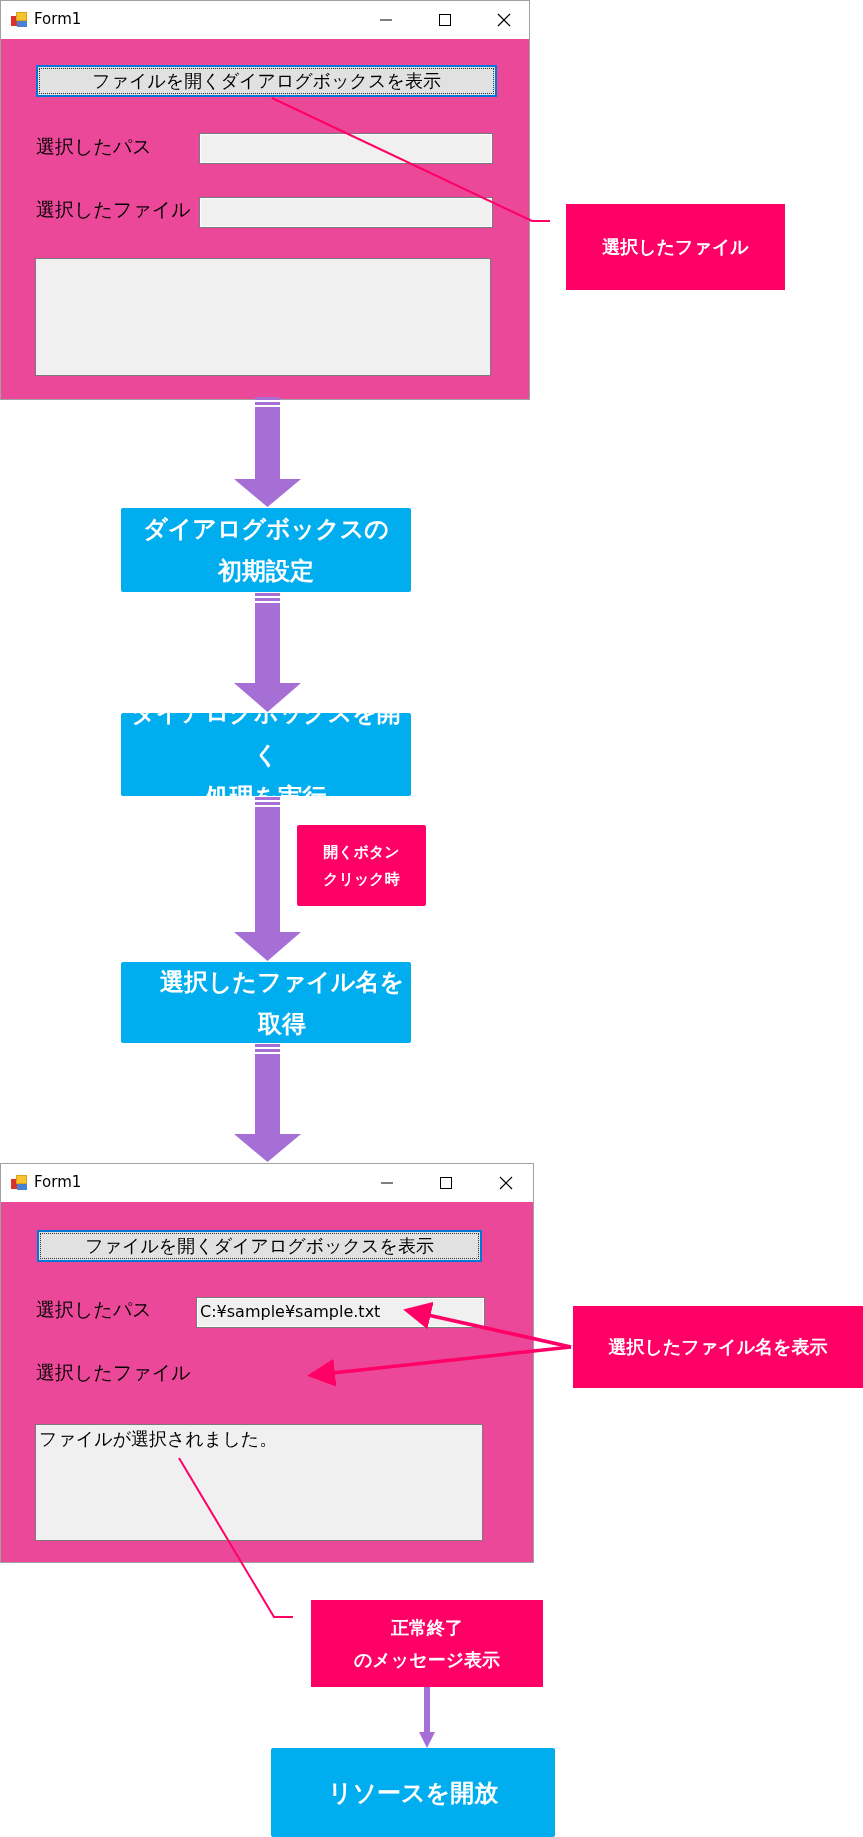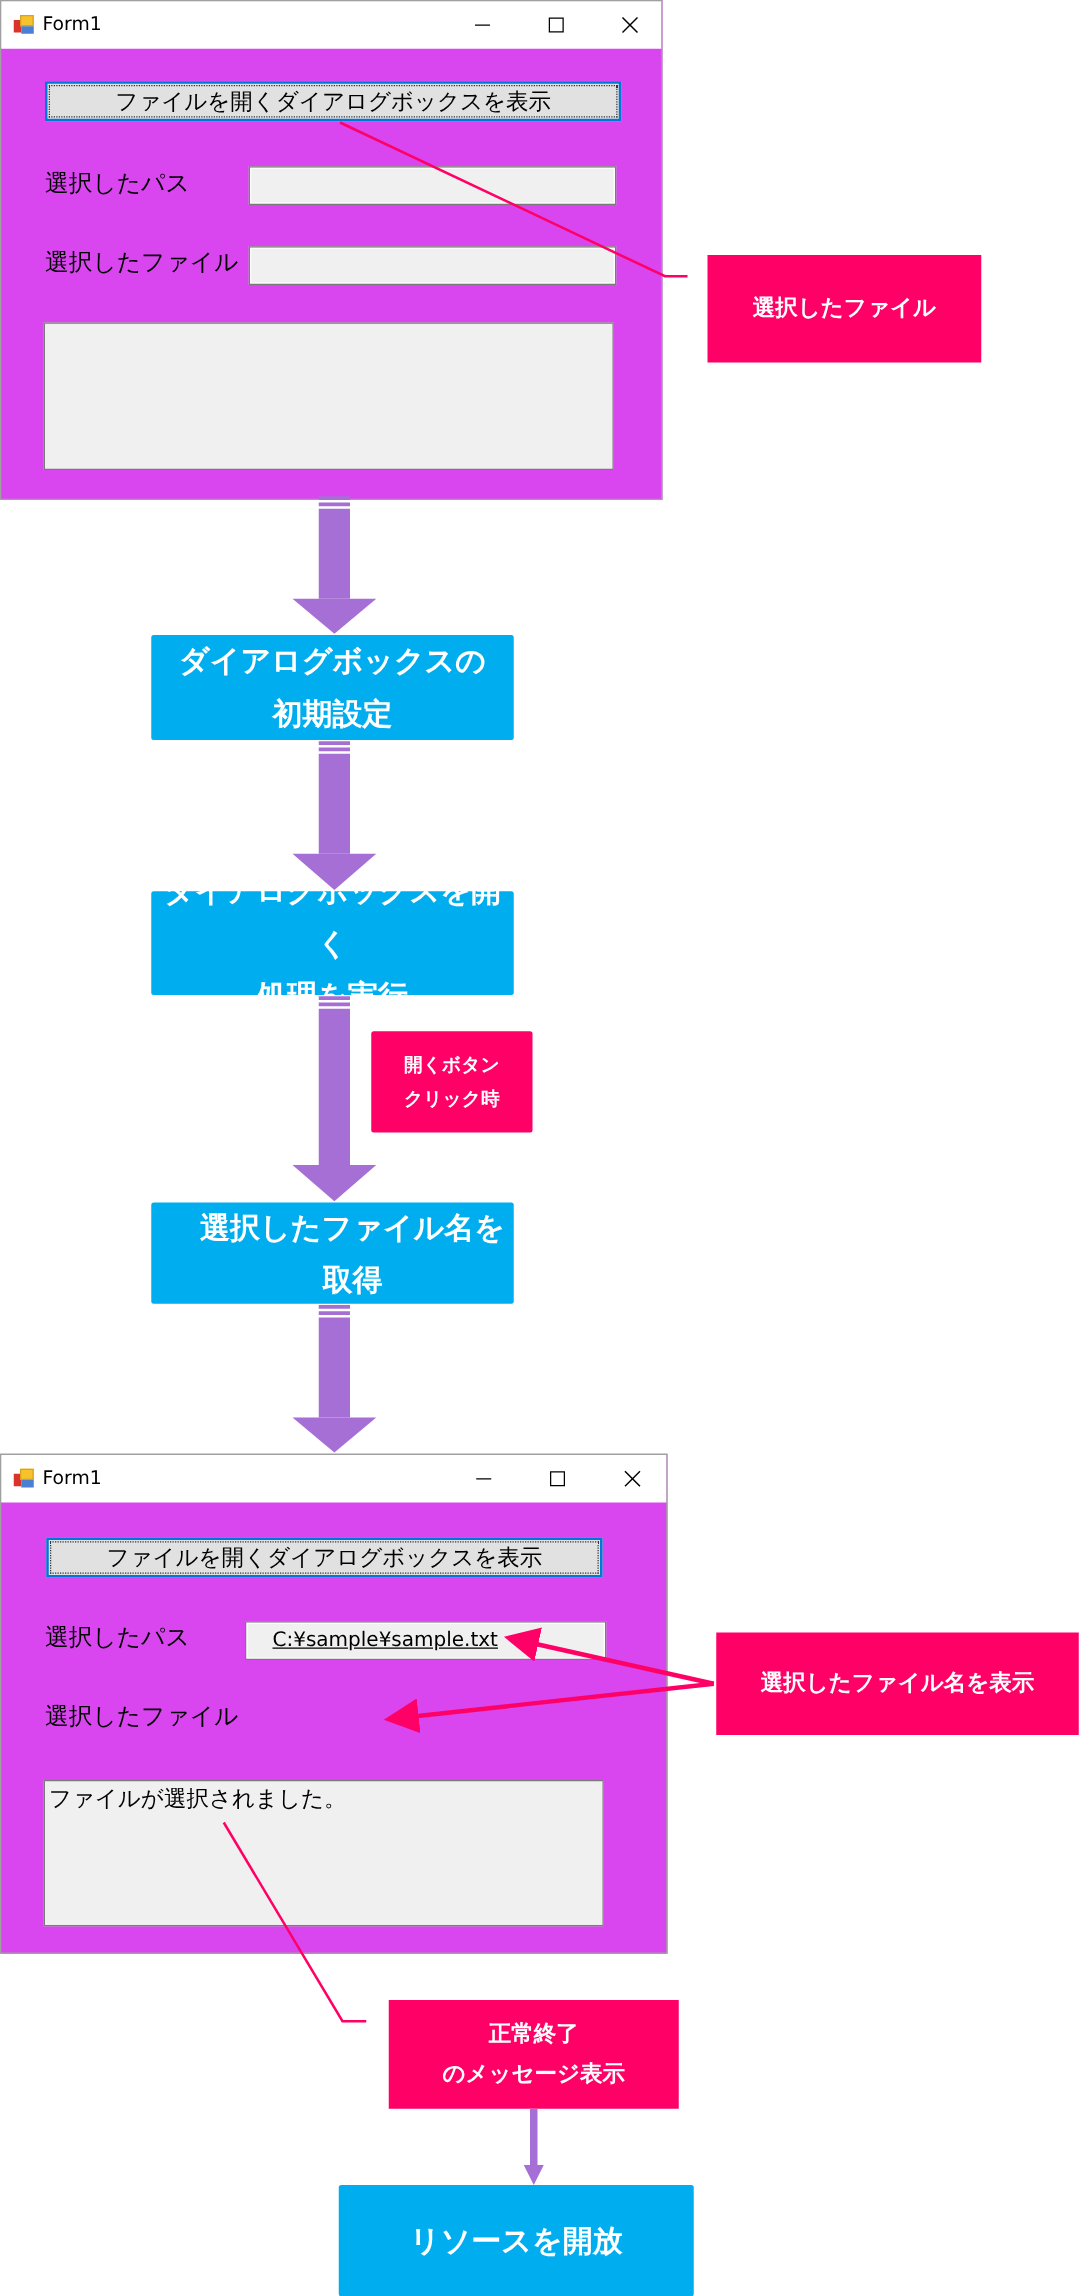--- a/index.html
+++ b/index.html
@@ -1,35 +1,35 @@
 <!DOCTYPE html>
 <html><head>
 <meta charset="utf-8">
 <style>
   html, body { margin:0; padding:0; background:#ffffff; }
   body { width:863px; height:1837px; position:relative; overflow:hidden;
          font-family:"DejaVu Sans", "Liberation Sans", sans-serif; }
 
   
-  .win { position:absolute; background:#d946ef; border:1px solid #a0a0a0; box-sizing:border-box; }
+  .win { position:absolute; background:#ec4899; border:1px solid #a0a0a0; box-sizing:border-box; }
   .titlebar { position:absolute; left:0; top:0; right:0; height:38px; background:#ffffff; }
   .app-icon { position:absolute; left:10px; top:11px; width:16px; height:16px; }
   .app-icon .q1 { position:absolute; left:0; top:4px; width:6px; height:10px; background:#d9332b; }
   .app-icon .q2 { position:absolute; left:5px; top:0; width:11px; height:9px; background:#f7c22b; border:1px solid #d9a21a; box-sizing:border-box;}
   .app-icon .q3 { position:absolute; left:6px; top:9px; width:10px; height:6px; background:#4a7fd1; }
   .win-title { position:absolute; left:33px; top:9px; font-size:15px; color:#000; }
   .ctl { position:absolute; top:0; width:40px; height:38px; display:flex; align-items:center; justify-content:center; }
   .ctl svg { display:block; }
 
   .win-btn { position:absolute; background:#e1e1e1; border:2px solid #0078d7; box-sizing:border-box;
              font-size:18px; color:#000; display:flex; align-items:center; justify-content:center; }
   .win-btn::after { content:""; position:absolute; inset:1px; border:1px dotted #333; pointer-events:none; }
   .win-label { position:absolute; font-size:19px; color:#000; white-space:nowrap; }
   .win-input { position:absolute; background:#f0f0f0; border:1px solid #7a7a7a; box-shadow: inset 0 0 0 1px #ffffff;
-               box-sizing:border-box; font-size:16px; color:#000; padding:4px 21px; white-space:nowrap; overflow:hidden;text-decoration:underline; }
+               box-sizing:border-box; font-size:16px; color:#000; padding:4px 3px; white-space:nowrap; overflow:hidden; }
   .win-textarea { position:absolute; background:#f0f0f0; border:1px solid #7a7a7a; box-sizing:border-box;
                   font-size:18px; color:#000; padding:2px 3px; }
 
   
   .box { position:absolute; display:flex; align-items:center; justify-content:center; text-align:center;
          color:#ffffff; font-weight:bold; box-sizing:border-box; line-height:1.75; }
   .box.blue { background:#00aeef; border-radius:2px; font-size:24px; }
   .box.pink { background:#ff0066; font-size:18px; }
   .box.pink.small { font-size:15px; border-radius:2px; }
   .box span { display:block; }

